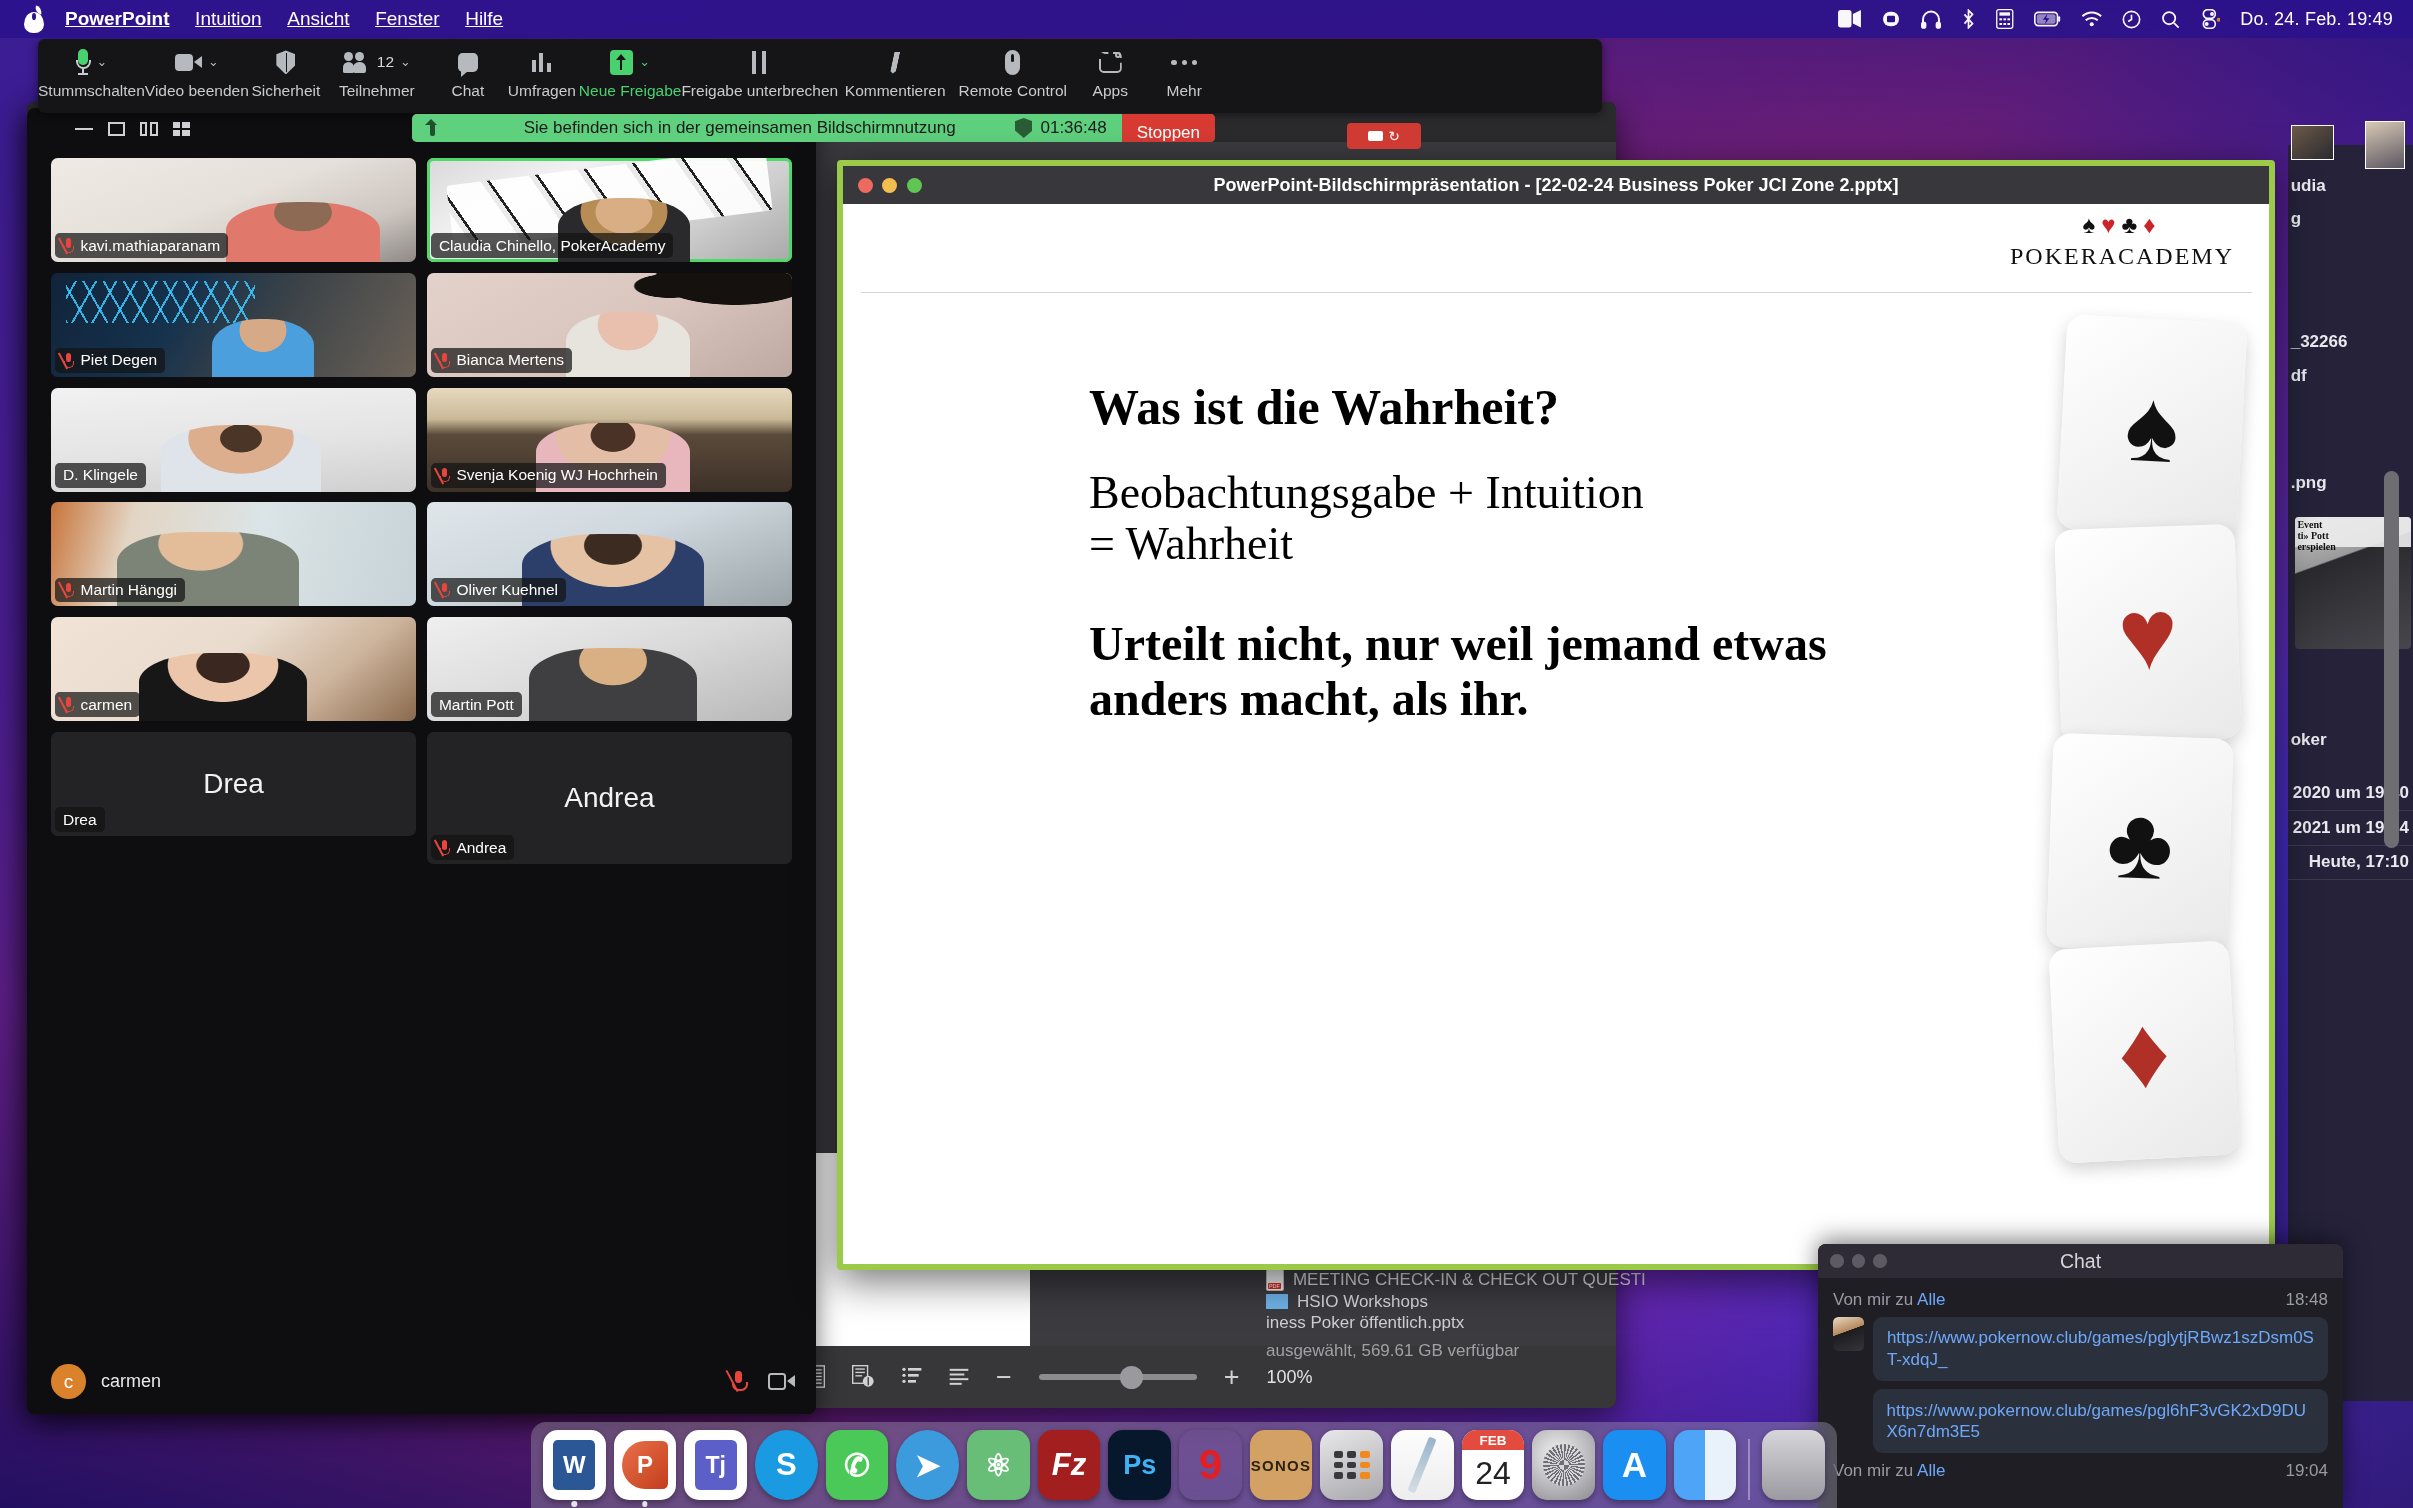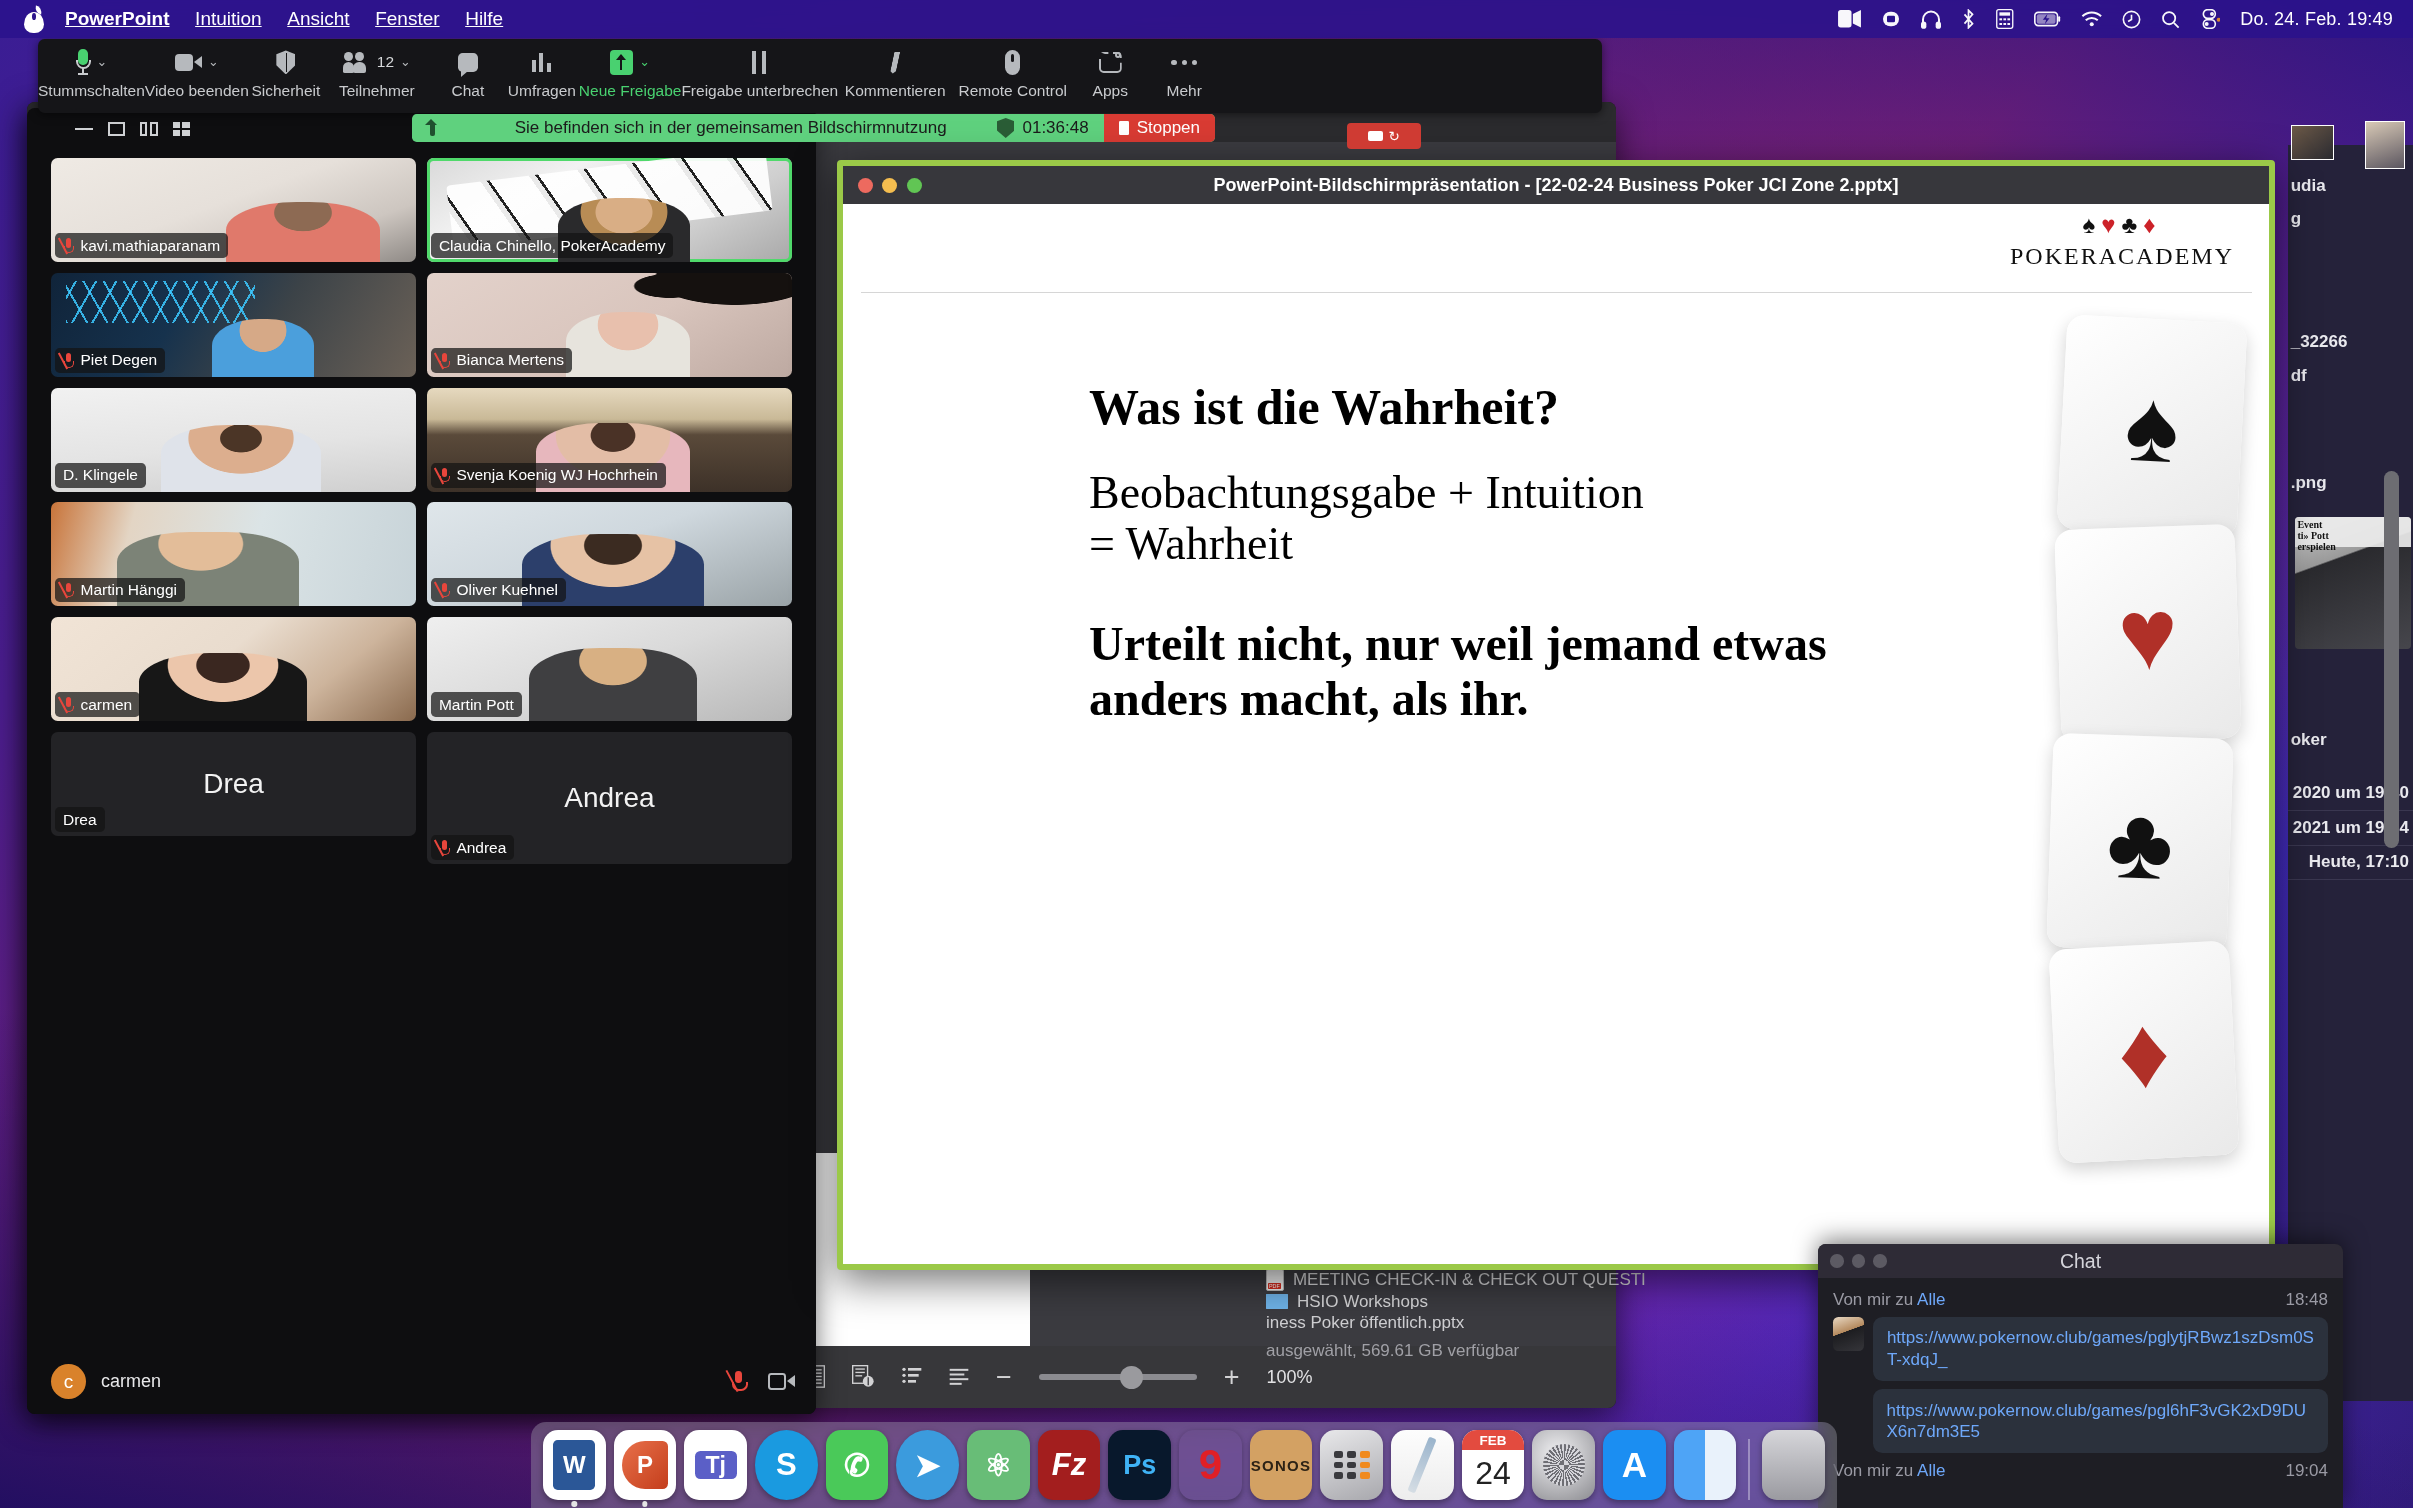--- a/index.html
+++ b/index.html
@@ -119,21 +119,21 @@
   }
   #share-bar .up-ico{width:17.5px;height:17.5px;margin:0 9.4px 0 12px;position:relative;}
   #share-bar .up-ico::before{content:"";position:absolute;left:6px;top:4px;width:4.7px;height:12.8px;background:#20502f;border-radius:2px;}
   #share-bar .up-ico::after{content:"";position:absolute;left:1.3px;top:0;width:0;height:0;border-left:6.7px solid transparent;border-right:6.7px solid transparent;border-bottom:6.7px solid #20502f;}
   #share-bar .txt{flex:1;text-align:center;padding-left:13.5px;white-space:nowrap;}
   #share-bar .sh2{width:17.5px;height:20px;margin-right:8px;background:#2a5d36;
     -webkit-clip-path:polygon(50% 0,100% 16%,100% 62%,50% 100%,0 62%,0 16%);clip-path:polygon(50% 0,100% 16%,100% 62%,50% 100%,0 62%,0 16%);}
   #share-bar .timer{margin-right:15px;font-size:17px;}
   #share-bar .stop{
     background:#d93b33;color:#fff;height:100%;display:flex;align-items:center;
-    padding:8px 15px;border-radius:0 4.7px 4.7px 0;font-size:17px;gap:8px;
+    padding:1px 15px;border-radius:0 4.7px 4.7px 0;font-size:17px;gap:8px;flex-direction:column;
   }
   #share-bar .stop .sq{width:10px;height:14px;background:#fff;border-radius:1.3px;}
 
   
   #bg-window{
     position:absolute;left:27px;top:102px;width:1589px;height:1306px;
     background:#1d1d1f;border-radius:8px;z-index:400;overflow:hidden;
     box-shadow:0 8px 34px rgba(0,0,0,.6);
   }
   #bg-window .bw-top{height:40px;background:#2b2b2e;}
@@ -332,21 +332,21 @@
     background:rgba(160,160,170,.40);border-radius:15px 15px 0 0;
     display:flex;align-items:flex-end;gap:8px;padding:0 12px 8px 12px;
     backdrop-filter:blur(9.4px);
   }
   .dapp{width:70px;height:70px;border-radius:15px;position:relative;display:flex;align-items:center;justify-content:center;
     font-weight:bold;color:#fff;font-size:31px;box-shadow:0 2.7px 6.7px rgba(0,0,0,.35);}
   .dapp.circle{border-radius:50%;}
   .dot-run{position:absolute;left:50%;bottom:-6.7px;transform:translateX(-50%);width:5.4px;height:5.4px;border-radius:50%;background:#e4e4e4;}
   .d-word{background:#fff;} .d-word .in{width:42px;height:50px;background:#2b5797;border-radius:4.7px;color:#fff;display:flex;align-items:center;justify-content:center;font-size:24px;}
   .d-ppt{background:#fff;} .d-ppt .in{width:46px;height:48px;border-radius:50% 5.4px 5.4px 50%;background:linear-gradient(135deg,#e8704a,#c43e1c);color:#fff;display:flex;align-items:center;justify-content:center;font-size:24px;}
-  .d-teams{background:#fff;} .d-teams .in{width:42px;height:28px;background:#5b5fc7;border-radius:5.4px;color:#fff;display:flex;align-items:center;justify-content:center;font-size:23px;}
+  .d-teams{background:#fff;} .d-teams .in{width:42px;height:50px;background:#5b5fc7;border-radius:5.4px;color:#fff;display:flex;align-items:center;justify-content:center;font-size:23px;}
   .d-skype{background:#1a9ae0;}
   .d-wa{background:#4ac959;}
   .d-tg{background:#3b9bdd;}
   .d-atom{background:#68bd77;}
   .d-fz{background:#a31e1e;color:#fff;font-style:italic;}
   .d-ps{background:#08182c;color:#3fb2f5;font-size:27px;}
   .d-nine{background:transparent;color:#e01f26;font-size:42px;}
   .d-sonos{background:#d3a163;color:#2c2215;font-size:15px;letter-spacing:1.3px;}
   .d-calc{background:linear-gradient(160deg,#e8e8ea,#a8a8ad);}
   .d-calc .grid{display:grid;grid-template-columns:repeat(3,9.4px);gap:4px;}

